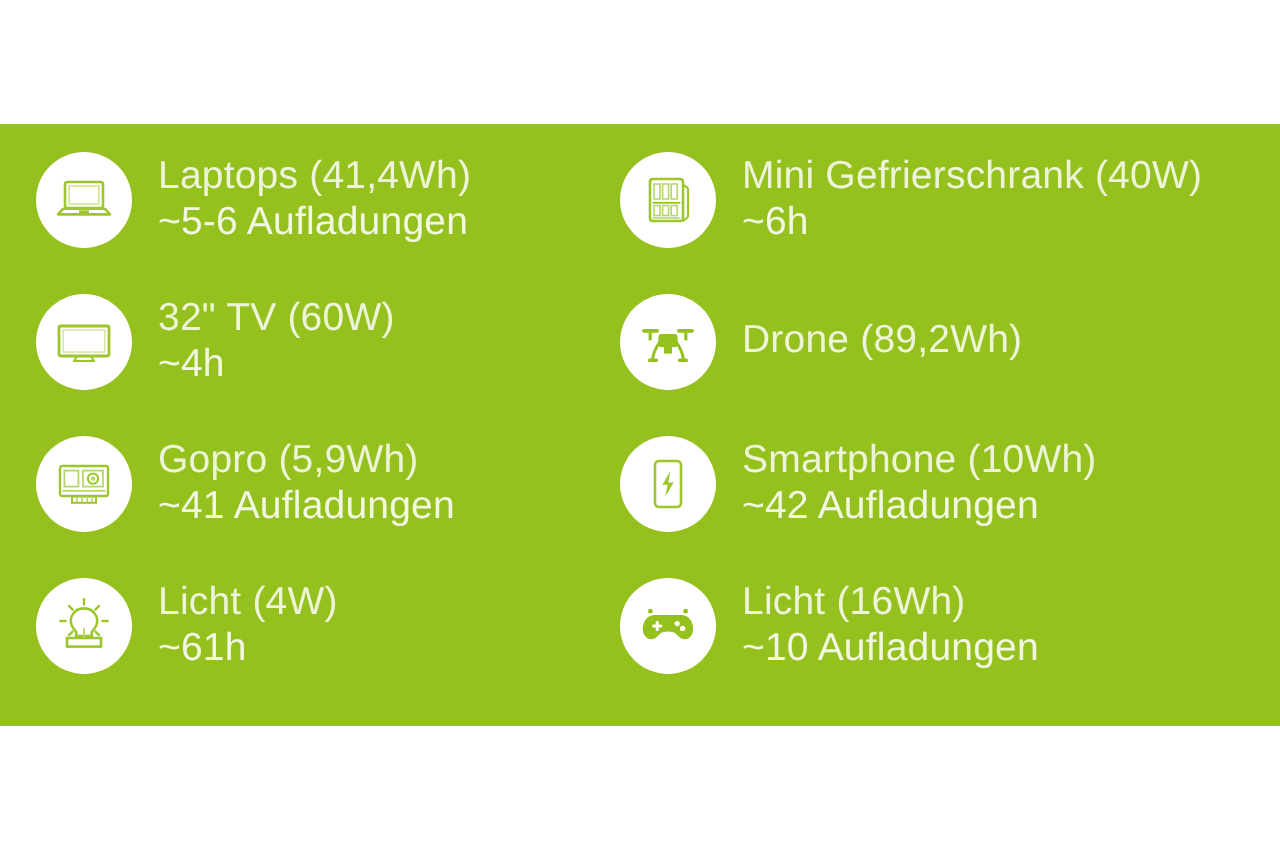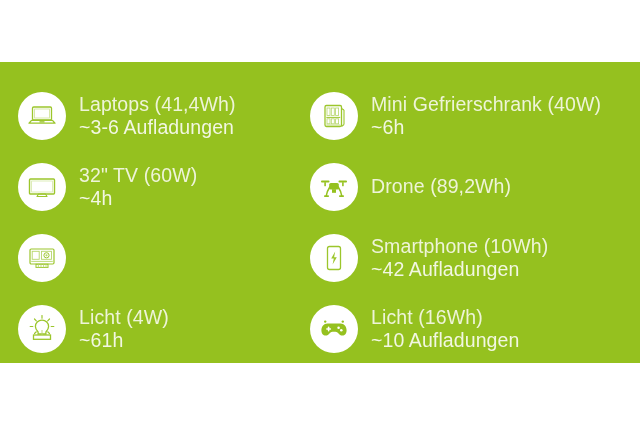--- a/index.html
+++ b/index.html
@@ -25,21 +25,21 @@
   .grid {
     position: absolute;
     left: 0;
     top: 0;
     width: 640px;
     height: 301px;
     display: grid;
     grid-template-columns: 300px 340px;
     grid-template-rows: repeat(4, 71px);
     align-content: start;
-    padding-top: 18px;
+    padding-top: 2px;
     box-sizing: border-box;
   }
   .item {
     display: flex;
     align-items: center;
     padding-left: 18px;
     box-sizing: border-box;
   }
   .item.col2 {
     padding-left: 10px;
@@ -84,21 +84,21 @@
       <span class="badge">
         <svg width="34" height="34" viewBox="0 0 34 34">
           <rect x="7.5" y="8" width="19" height="13" rx="1.2" fill="none" stroke="#9cc62c" stroke-width="1.3"></rect>
           <rect x="9.6" y="10" width="14.8" height="9" fill="none" stroke="#cfe394" stroke-width="0.8"></rect>
           <path d="M4 24.2 H30 L27.5 21.4 H6.5 Z" fill="none" stroke="#9cc62c" stroke-width="1.3" stroke-linejoin="round"></path>
           <rect x="14.5" y="22.2" width="5" height="1.3" fill="#9cc62c"></rect>
         </svg>
       </span>
       <span class="labels">
         <span class="line1">Laptops (41,4Wh)</span>
-        <span class="line2">~3-6 Aufladungen</span>
+        <span class="line2">~5-6 Aufladungen</span>
       </span>
     </div>
 
     <div class="item col2">
       <span class="badge">
         <svg width="34" height="34" viewBox="0 0 34 34">
           <rect x="8" y="6.5" width="16.5" height="21" rx="1.4" fill="none" stroke="#9cc62c" stroke-width="1.3"></rect>
           <line x1="24.5" y1="9.5" x2="27" y2="11" stroke="#9cc62c" stroke-width="1.1"></line>
           <line x1="24.5" y1="27.5" x2="27" y2="25.5" stroke="#9cc62c" stroke-width="1.1"></line>
           <line x1="27" y1="11" x2="27" y2="25.5" stroke="#9cc62c" stroke-width="1.1"></line>
@@ -161,20 +161,24 @@
           <circle cx="21.5" cy="14.3" r="2.6" fill="none" stroke="#9cc62c" stroke-width="1"></circle>
           <circle cx="21.5" cy="14.3" r="1.1" fill="#b6d66a"></circle>
           <line x1="6.2" y1="20.4" x2="27.8" y2="20.4" stroke="#b6d66a" stroke-width="0.9"></line>
           <rect x="11" y="23.2" width="12" height="3.2" fill="none" stroke="#9cc62c" stroke-width="1"></rect>
           <line x1="13.4" y1="23.2" x2="13.4" y2="26.4" stroke="#b6d66a" stroke-width="0.8"></line>
           <line x1="16" y1="23.2" x2="16" y2="26.4" stroke="#b6d66a" stroke-width="0.8"></line>
           <line x1="18.6" y1="23.2" x2="18.6" y2="26.4" stroke="#b6d66a" stroke-width="0.8"></line>
           <line x1="21" y1="23.2" x2="21" y2="26.4" stroke="#b6d66a" stroke-width="0.8"></line>
         </svg>
       </span>
+      <span class="labels">
+        <span class="line1">Gopro (5,9Wh)</span>
+        <span class="line2">~41 Aufladungen</span>
+      </span>
     </div>
 
     <div class="item col2">
       <span class="badge">
         <svg width="34" height="34" viewBox="0 0 34 34">
           <rect x="10.5" y="5.5" width="13" height="23" rx="2" fill="none" stroke="#9cc62c" stroke-width="1.3"></rect>
           <path d="M18.2 10.5 L14.2 17.4 H16.8 L15.6 23.5 L19.8 16.2 H17.1 Z" fill="#9cc62c"></path>
         </svg>
       </span>
       <span class="labels">

